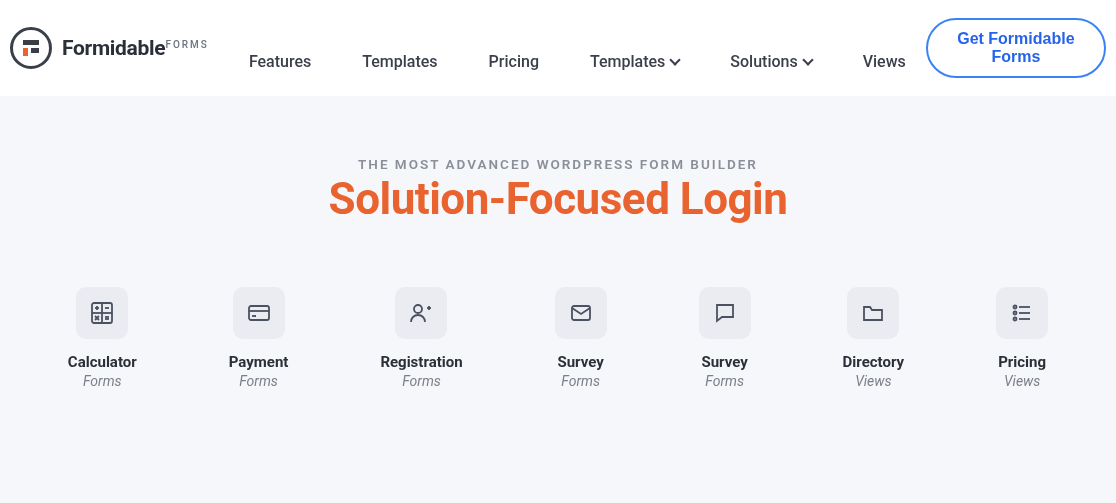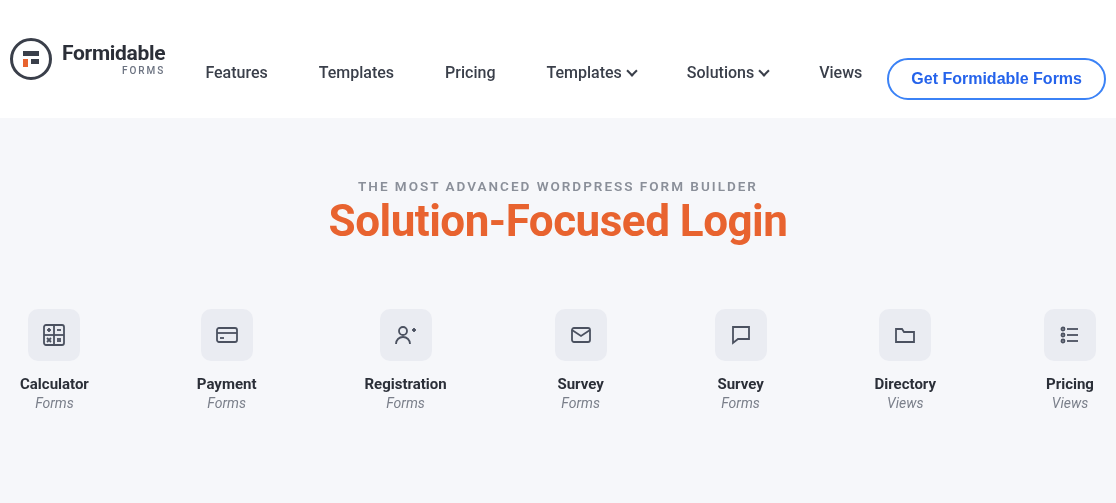--- a/index.html
+++ b/index.html
@@ -27,21 +27,21 @@
       height: 42px;
       border: 3px solid #3a3f4a;
       border-radius: 50%;
       display: flex;
       align-items: center;
       justify-content: center;
       position: relative;
     }
     .logo-text {
       display: flex;
-      flex-direction: column;
+      flex-direction: row;
       line-height: 1;
     }
     .logo-text-main {
       font-size: 21px;
       font-weight: 700;
       color: #2b2f38;
       letter-spacing: -0.3px;
     }
     .logo-text-sub {
       font-size: 10px;
@@ -79,21 +79,20 @@
     .cta-btn {
       border: 2px solid #3b82f6;
       color: #2563eb;
       background: #fff;
       padding: 10px 22px;
       border-radius: 999px;
       font-size: 16px;
       font-weight: 600;
       cursor: pointer;
       margin-left: 20px;
-      margin-top: 40px;
     }
     .hero {
       text-align: center;
       padding: 60px 20px 0 20px;
     }
     .eyebrow {
       font-size: 13.5px;
       font-weight: 600;
       letter-spacing: 2px;
       color: #8a8f99;
@@ -101,22 +100,22 @@
     .headline {
       font-size: 44px;
       font-weight: 700;
       line-height: 1.25;
       letter-spacing: -0.5px;
     }
     .headline-1 { color: #3a3f4a; }
     .headline-2 { color: #e8632f; }
     .cards {
       display: flex;
-      justify-content: space-between;
-      gap: 38px;
+      justify-content: center;
+      gap: 92px;
       margin-top: 60px;
     }
     .card {
       display: flex;
       flex-direction: column;
       align-items: center;
       cursor: pointer;
     }
     .card-icon {
       width: 52px;

